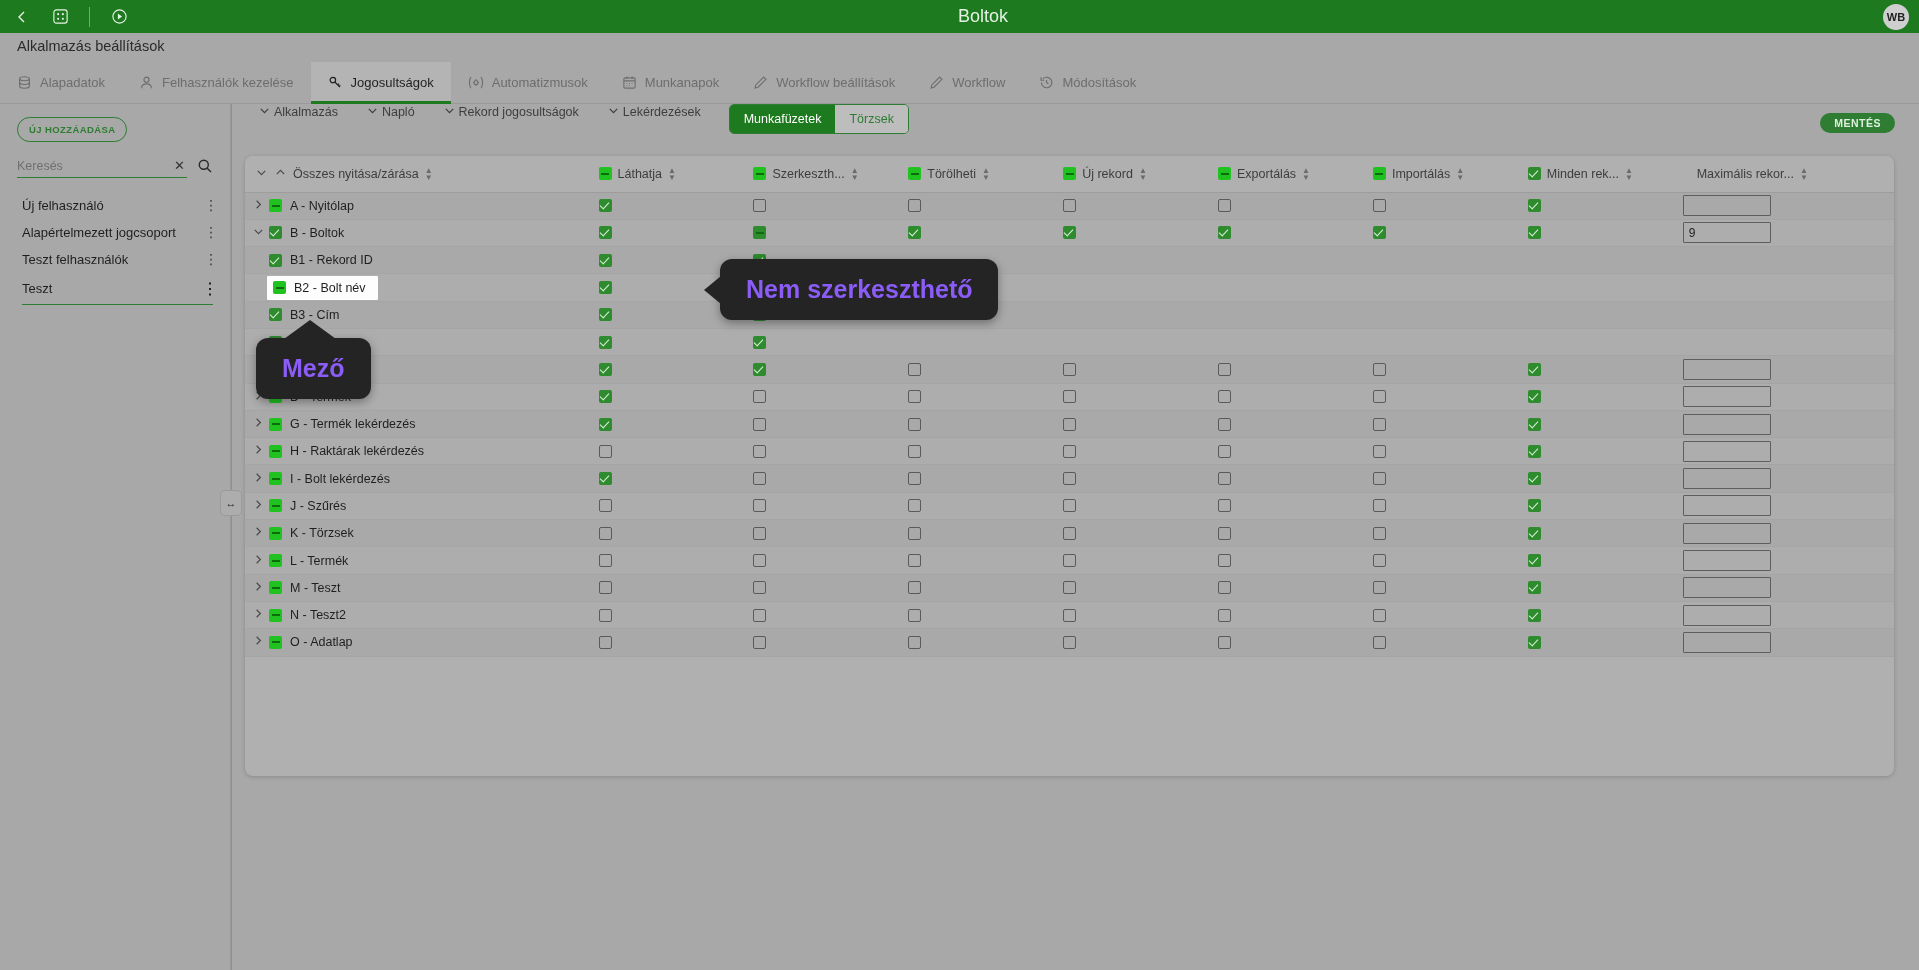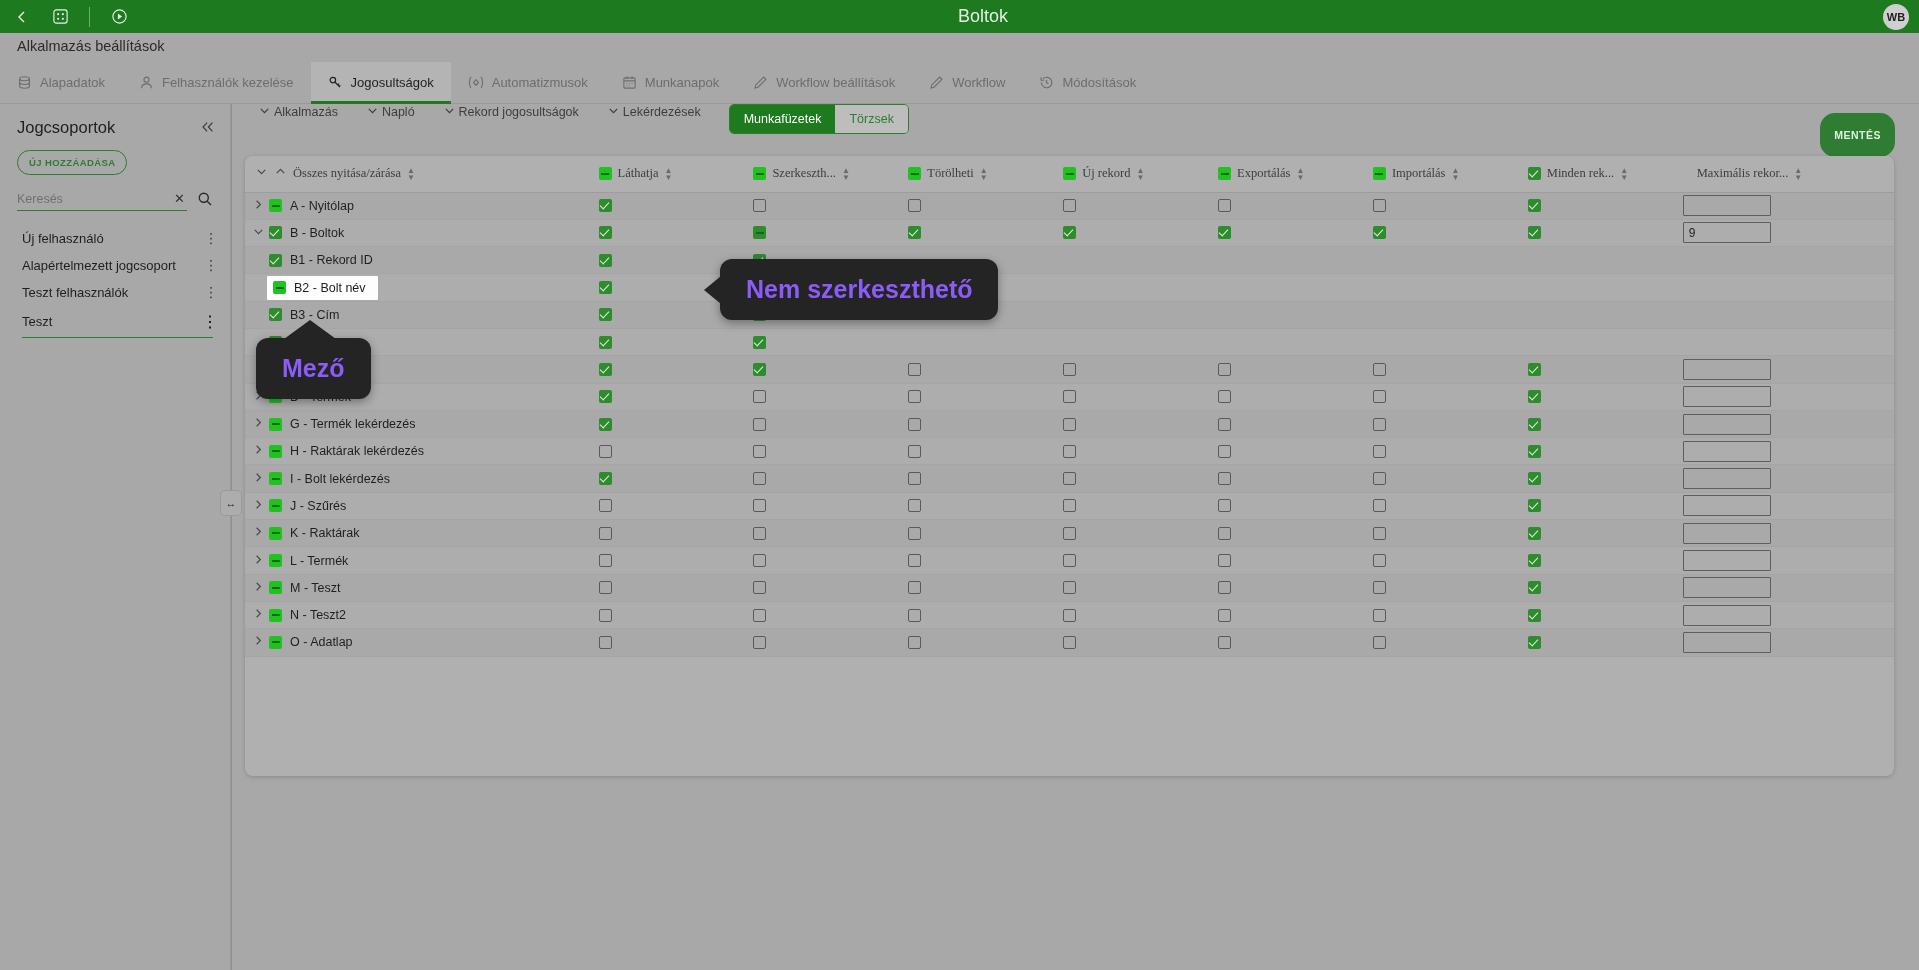--- a/index.html
+++ b/index.html
@@ -108,35 +108,35 @@
     display: flex; align-items: center; gap: 3px;
     font-size: 12.5px; color: #3d3d3d; padding: 0 14px; white-space: nowrap;
   }
   .seg { display: flex; margin-left: 14px; border-radius: 5px; overflow: hidden; border: 1px solid #2e7d32; }
   .seg-btn { font-size: 12.5px; padding: 7px 14px; color: #2e7d32; background: #bdbdbd; }
   .seg-btn.active { background: #1e7a1e; color: #ffffff; }
   .save-btn {
     position: absolute; right: 24px; top: 9px;
     background: #2e7d32; color: #dff0df; border: 0; border-radius: 15px;
     font-size: 10.5px; letter-spacing: .5px; font-weight: bold;
-    padding: 16px 14px; font-family: "Liberation Sans", sans-serif; cursor: pointer;
+    padding: 4px 14px; font-family: "Liberation Sans", sans-serif; cursor: pointer;
   }
   
   .tablewrap {
     position: absolute; left: 13px; right: 25px; top: 52px; height: 620px;
     background: #b0b0b0; border-radius: 8px; overflow: hidden;
     box-shadow: 0 1px 4px rgba(0,0,0,.18);
   }
   table { width: 100%; border-collapse: collapse; table-layout: fixed; }
   thead th {
     height: 36px; font-weight: normal; font-size: 12.5px; color: #3d3d3d;
     text-align: left; border-bottom: 1px solid #9d9d9d; padding: 0;
     background: #b0b0b0; vertical-align: middle;
   }
-  .th-inner { display: flex; align-items: center; gap: 6px; padding-left: 10px; font-family: Liberation Serif, serif; }
+  .th-inner { display: flex; align-items: center; gap: 6px; padding-left: 10px; }
   .sortarrows { display: inline-block; width: 8px; color: #6a6a6a; font-size: 8px; line-height: 7px; }
   tbody td { height: 27.3px; padding: 0; border-bottom: 1px solid #a5a5a5; vertical-align: middle; }
   tbody tr:nth-child(odd) { background: #a9a9a9; }
   tbody tr:nth-child(even) { background: #adadad; }
   .namecell { display: flex; align-items: center; font-size: 12.5px; color: #1f1f1f; }
   .chev { width: 22px; text-align: center; color: #4a4a4a; font-size: 12px; }
   .lvl1 { padding-left: 2px; }
   .lvl2 { padding-left: 24px; }
   
   .cb { width: 13px; height: 13px; border-radius: 2px; display: inline-block; position: relative; flex: none; }
@@ -299,28 +299,20 @@
           <path d="M2.6 8a5.6 5.6 0 1 0 1.7-4"></path>
           <path d="M2.2 2.4v3.2h3.2"></path>
           <path d="M8 5.2V8l2 1.3"></path>
         </svg>
       </span>
     <span>Módosítások</span>
   </div>
 </div>
 
 <div class="sidebar">
-  <div class="sb-head">
-    <span class="sb-title">Jogcsoportok</span>
-    <span class="sb-collapse">
-      <svg width="16" height="14" viewBox="0 0 18 14" fill="none" stroke="currentColor" stroke-width="1.3">
-          <path d="M8 2L3.4 7 8 12M14 2L9.4 7 14 12"></path>
-        </svg>
-    </span>
-  </div>
   <div class="sb-addbtn">ÚJ HOZZÁADÁSA</div>
   <div class="sb-search">
     <div class="sb-search-line">
       <input class="sb-search-input" value="" placeholder="Keresés" style="">
       <span class="sb-clear">✕</span>
     </div>
     <span class="sb-search-icon">
       <svg width="16" height="16" viewBox="0 0 16 16" fill="none" stroke="currentColor" stroke-width="1.4">
           <circle cx="6.8" cy="6.8" r="4.5"></circle>
           <path d="M10.2 10.2L14 14"></path>
@@ -959,21 +951,21 @@
               <div class="numcell"><input class="numinput" value="" style=""></div>
             </td>
           </tr>
           <tr>
             <td>
               <div class="namecell lvl1">
                 <span class="chev"><svg width="13" height="13" viewBox="0 0 14 14" fill="none" stroke="#4a4a4a" stroke-width="1.3">
                     <path d="M5 3l4 4-4 4"></path>
                   </svg></span>
                 <span class="rowicon cb dash"></span>
-                <span>K - Raktárak</span>
+                <span>K - Törzsek</span>
               </div>
             </td>
             <td>
               <div class="cb-cell">
                 <span class="cb empty"></span>
               </div>
             </td>
             <td>
               <div class="cb-cell">
                 <span class="cb empty"></span>

